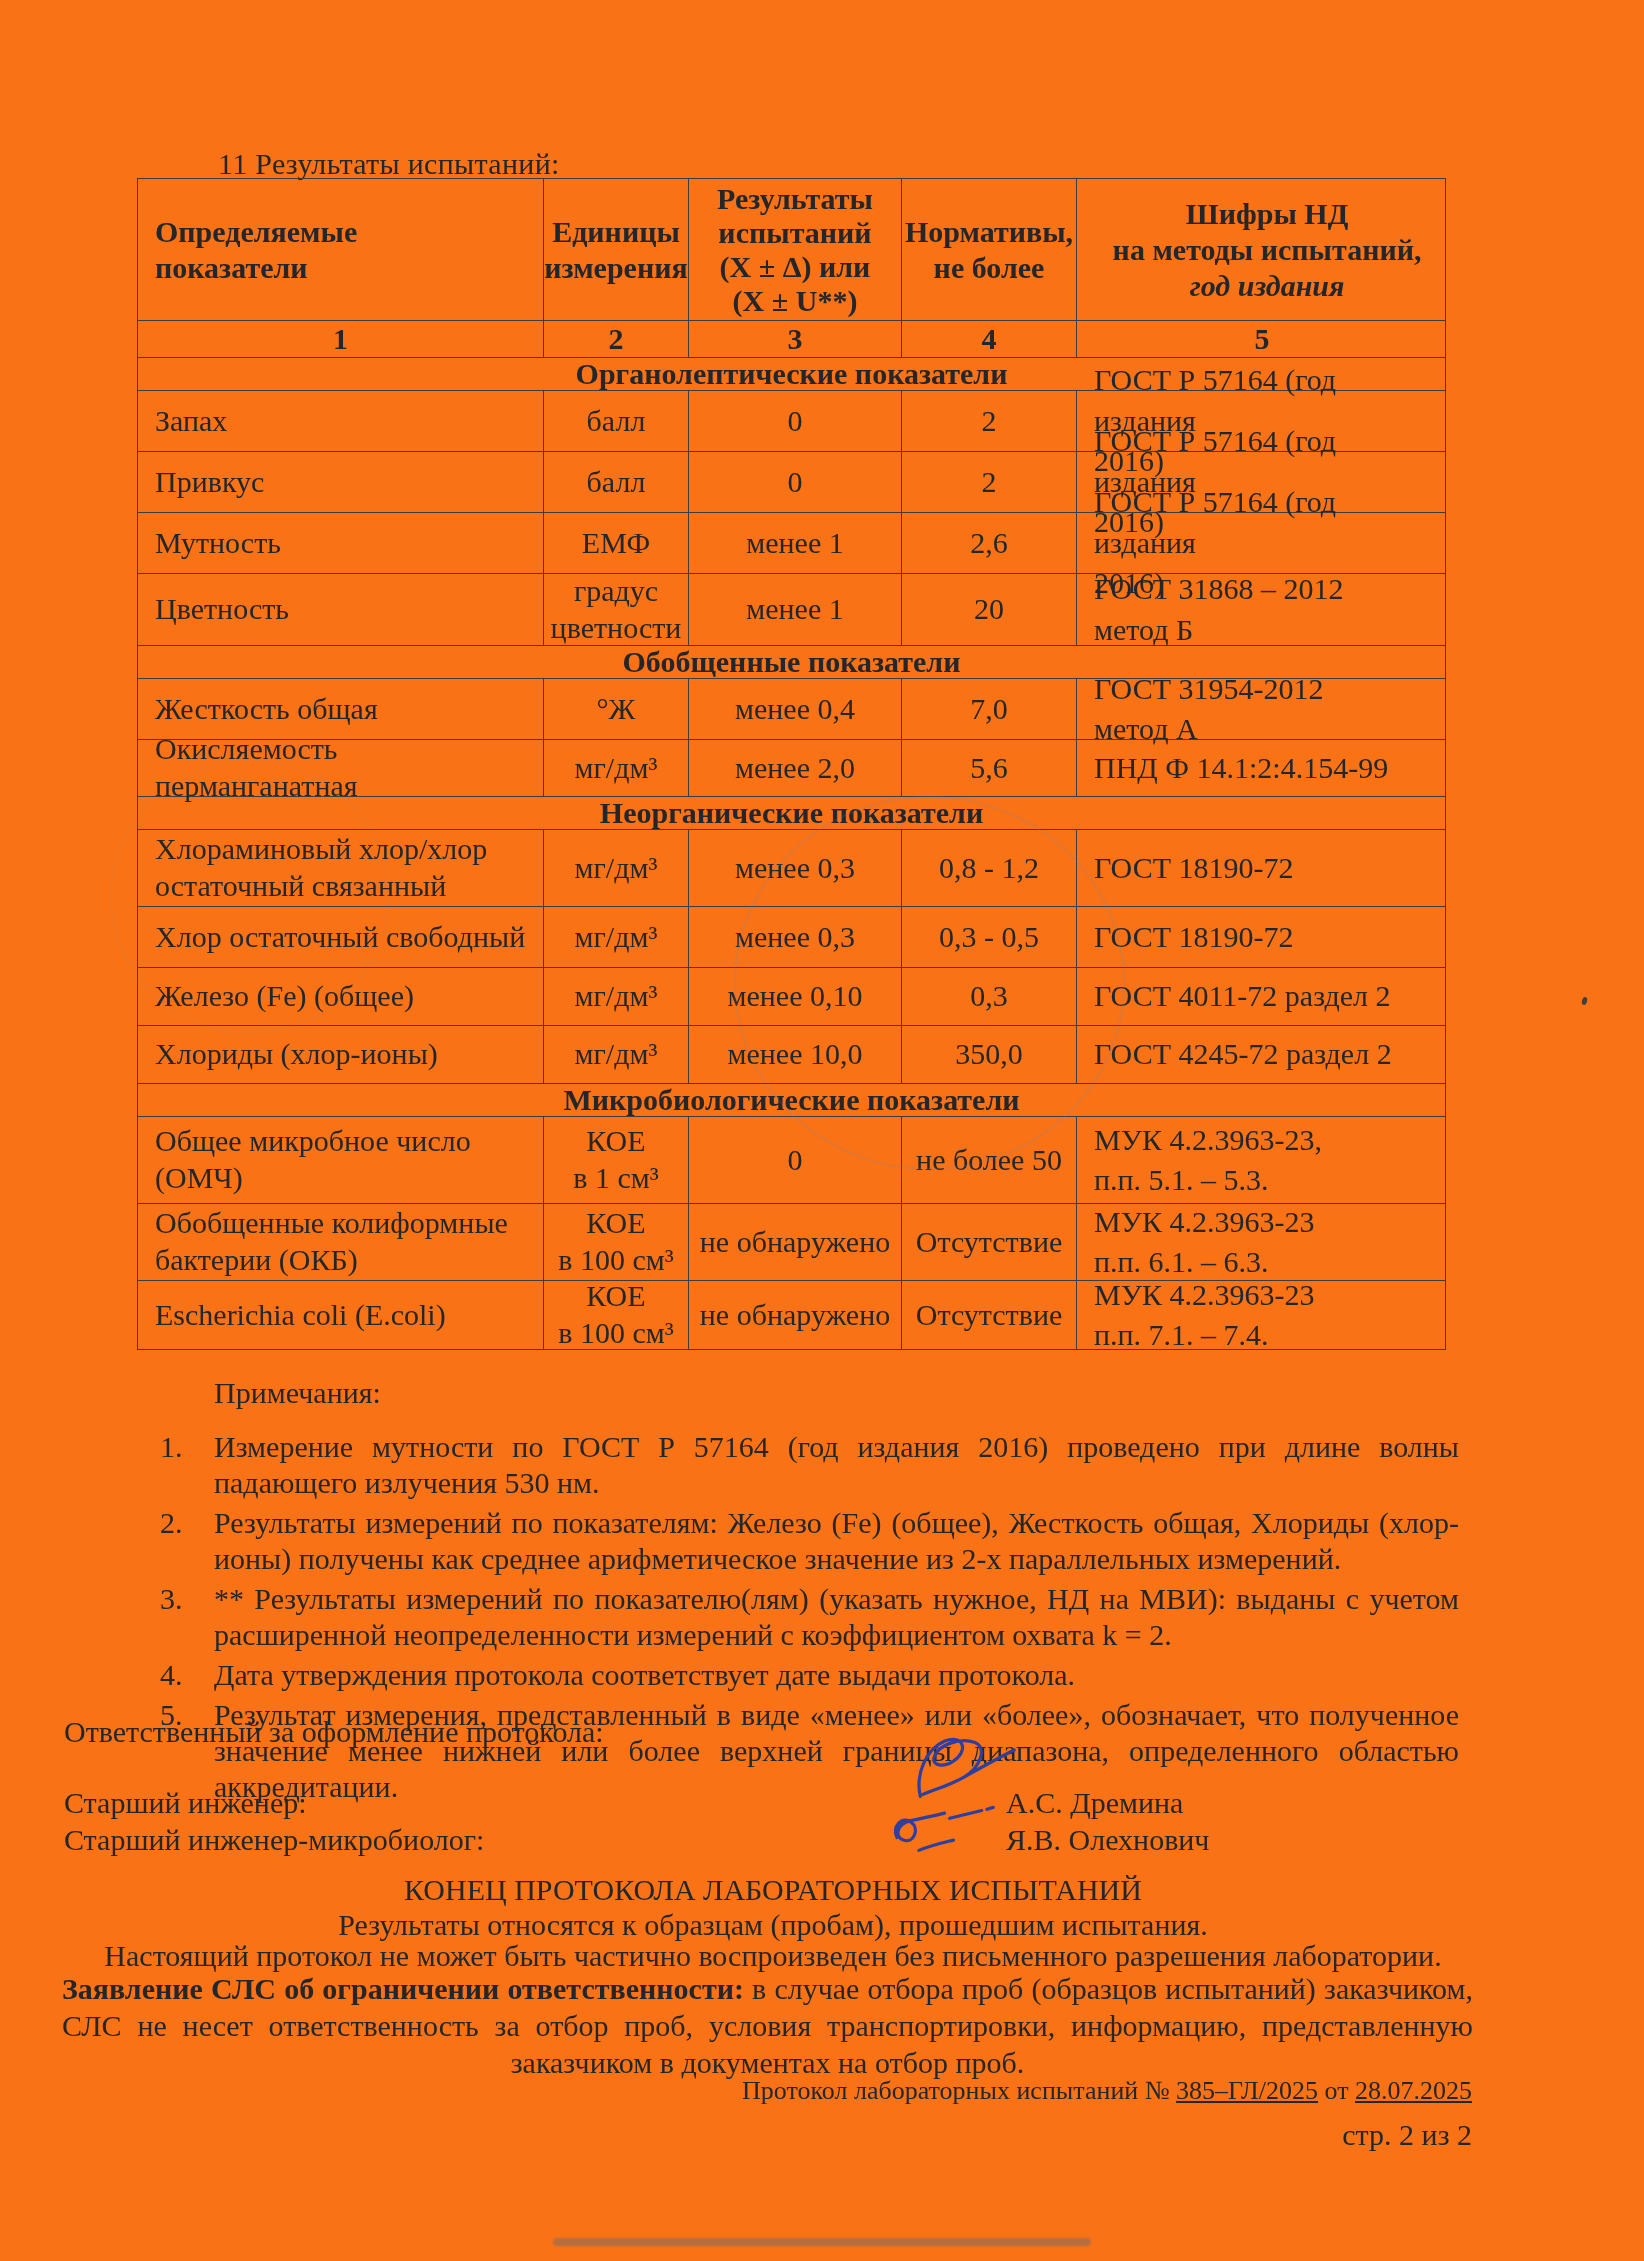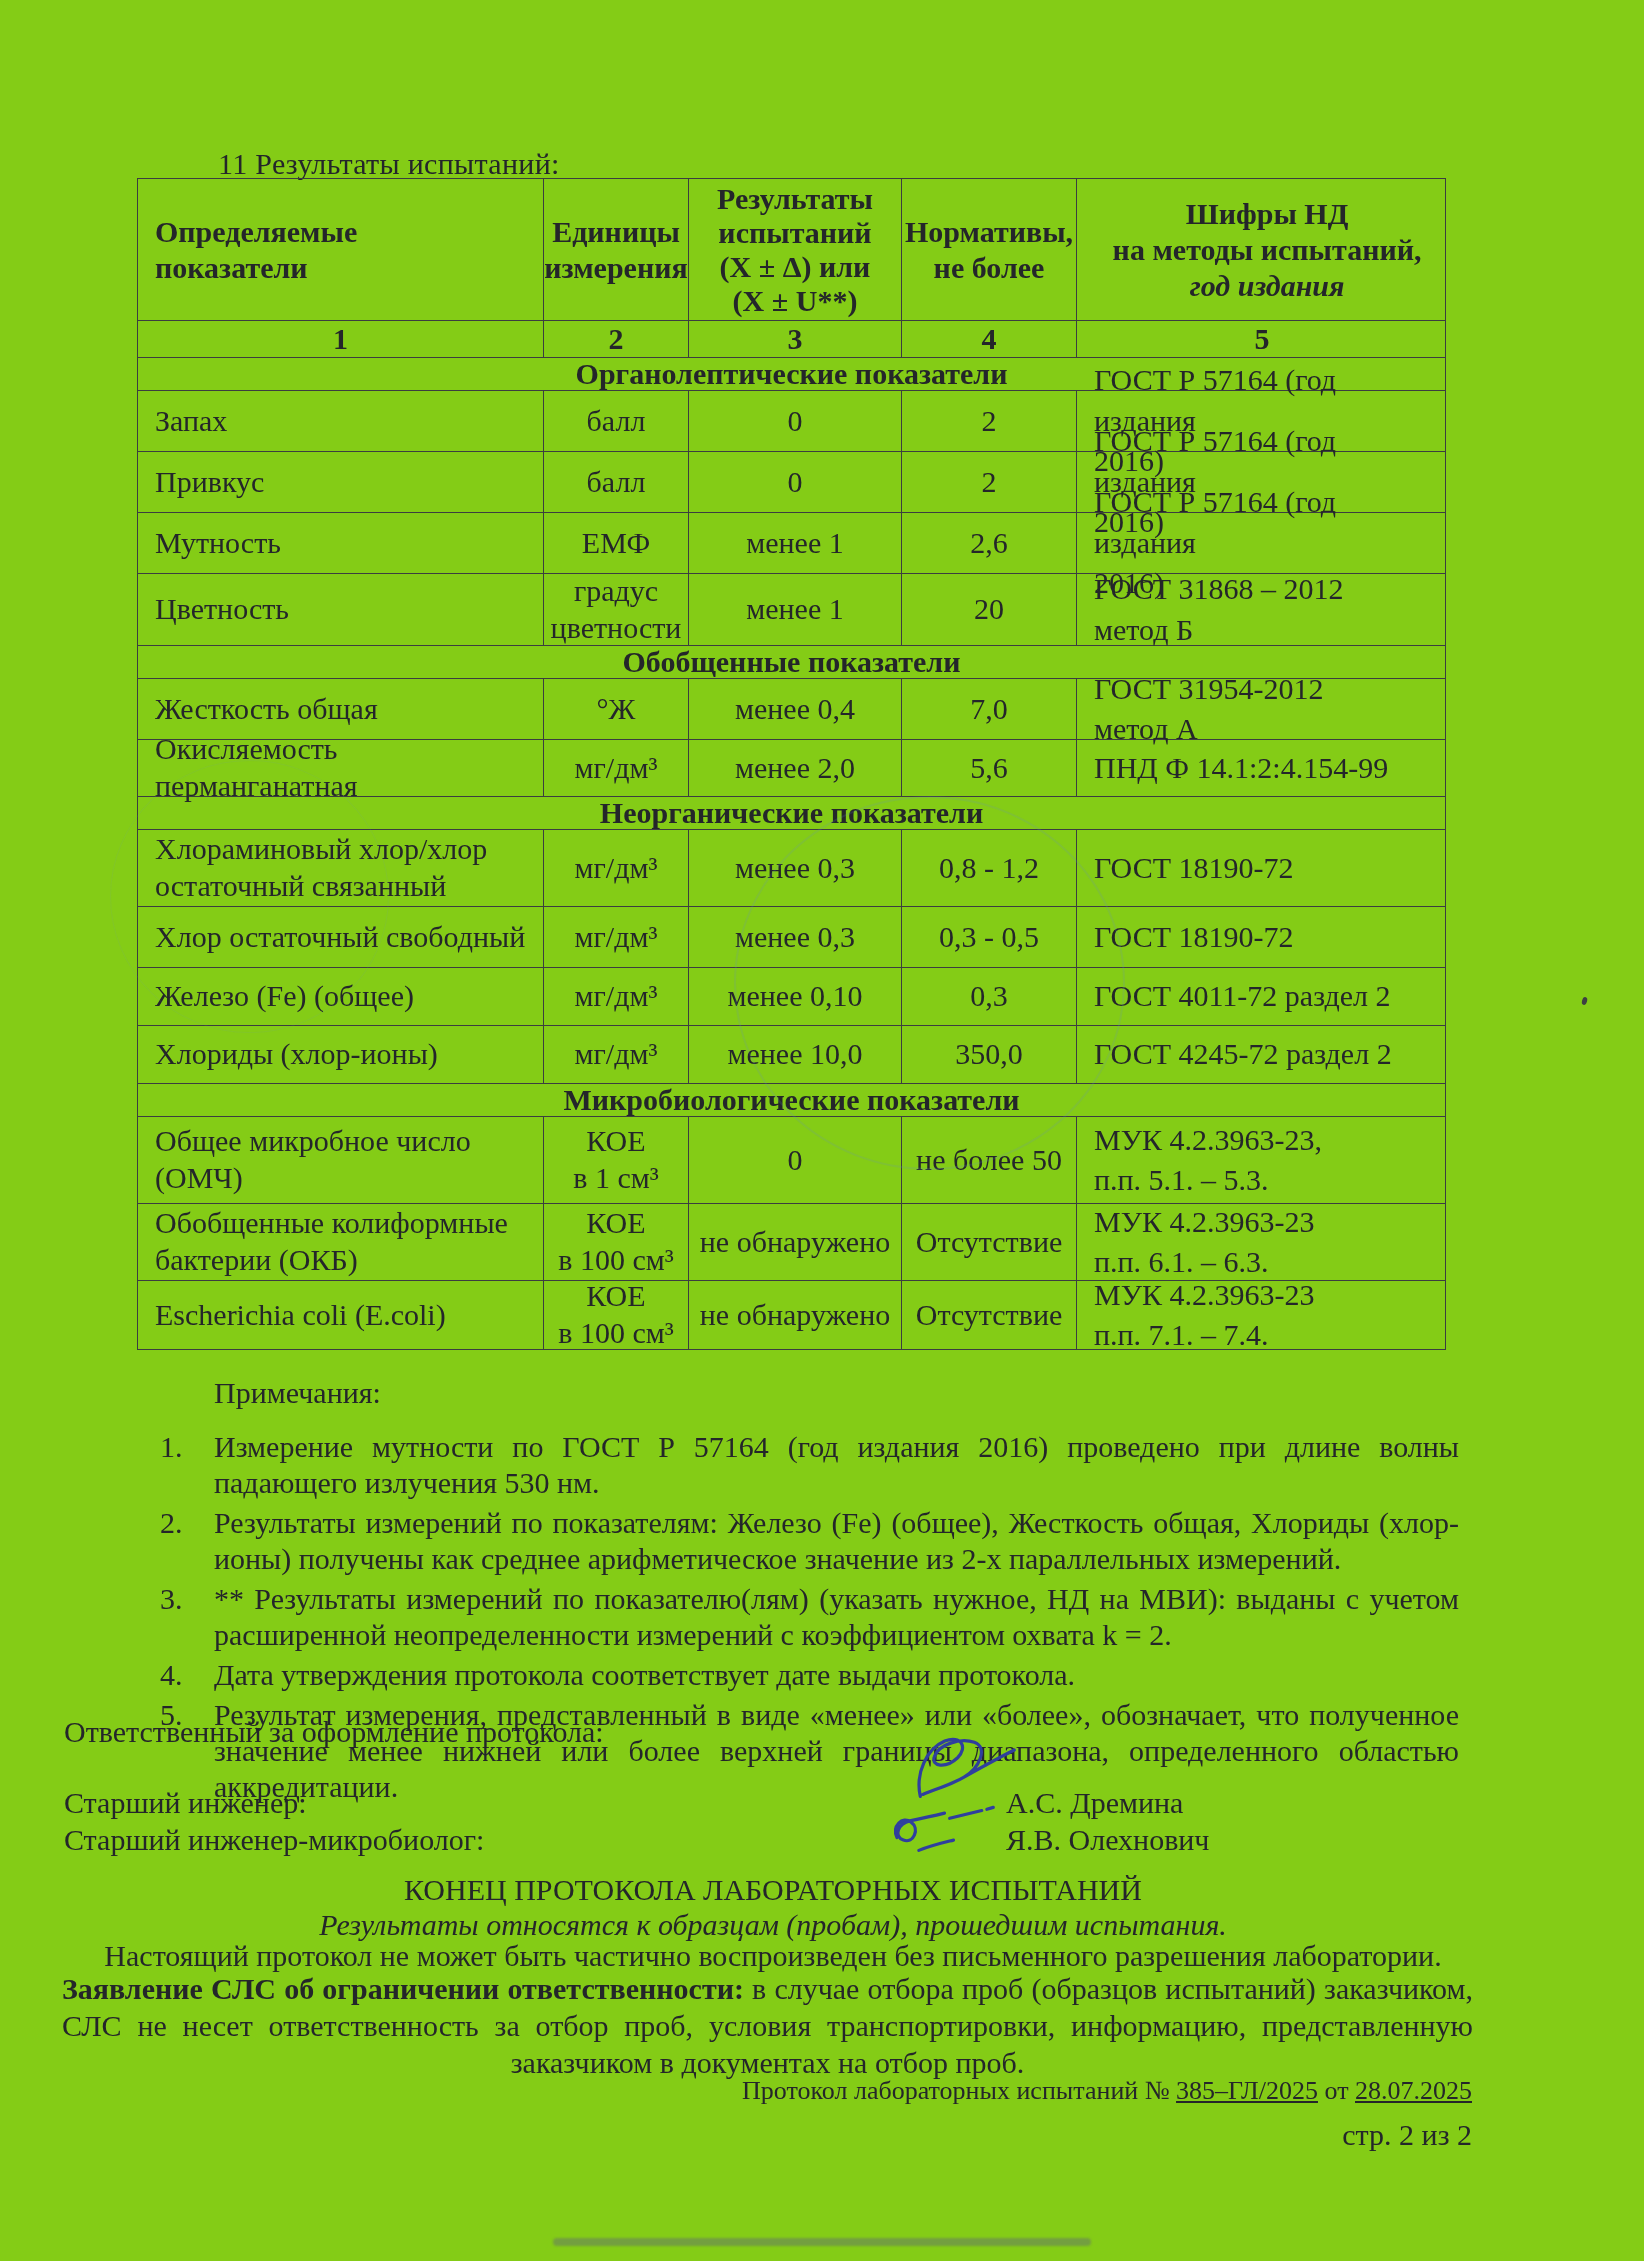--- a/index.html
+++ b/index.html
@@ -1,21 +1,21 @@
 <!DOCTYPE html>
 <html style="font-size:10.3px"><head>
 <meta charset="utf-8">
 <style>
   html,body{margin:0;padding:0;background:#ffffff;}
   body{
     width:1644px;height:2261px;position:relative;
     font-family:"Liberation Serif","DejaVu Serif",serif;
     color:#24262a;
   }
-  .page{position:absolute;inset:0;background:#84cc16;overflow:hidden;}
+  .page{position:absolute;inset:0;background:#f97316;overflow:hidden;}
 
   .title{position:absolute;left:218px;top:147px;font-size:30px;letter-spacing:0.3px;}
 
   
   .rtable{
     position:absolute;left:137px;top:178px;width:1309px;
     border:1.9px solid #3b3d40;box-sizing:border-box;background:transparent;
   }
   .trow{display:flex;box-sizing:border-box;border-bottom:1.9px solid #3b3d40;}
   .trow:last-child{border-bottom:none;}
@@ -48,21 +48,21 @@
   .role1{position:absolute;left:64px;top:1786px;font-size:30px;}
   .role2{position:absolute;left:64px;top:1823px;font-size:30px;}
   .name1{position:absolute;left:1006px;top:1786px;font-size:30px;}
   .name2{position:absolute;left:1006px;top:1823px;font-size:30px;}
   .sig{position:absolute;stroke:#2f3f9e;fill:none;stroke-linecap:round;stroke-linejoin:round;}
   .sig1{left:901px;top:1732px;}
   .sig2{left:880px;top:1799px;}
 
   .centerblock{position:absolute;left:71px;width:1404px;text-align:center;font-size:30px;}
   .cb1{top:1873px;}
-  .cb2{top:1908px;font-style:italic;}
+  .cb2{top:1908px;}
   .cb3{top:1939px;}
   .disclaimer{
     position:absolute;left:62px;top:1970px;width:1411px;font-size:30px;line-height:37px;
     text-align:justify;text-align-last:center;
   }
   .disclaimer .lead{font-weight:bold;}
   .protoline{position:absolute;right:172px;top:2076px;font-size:26px;}
   .protoline .u{text-decoration:underline;}
   .pageno{position:absolute;right:172px;top:2118px;font-size:30px;}
 

